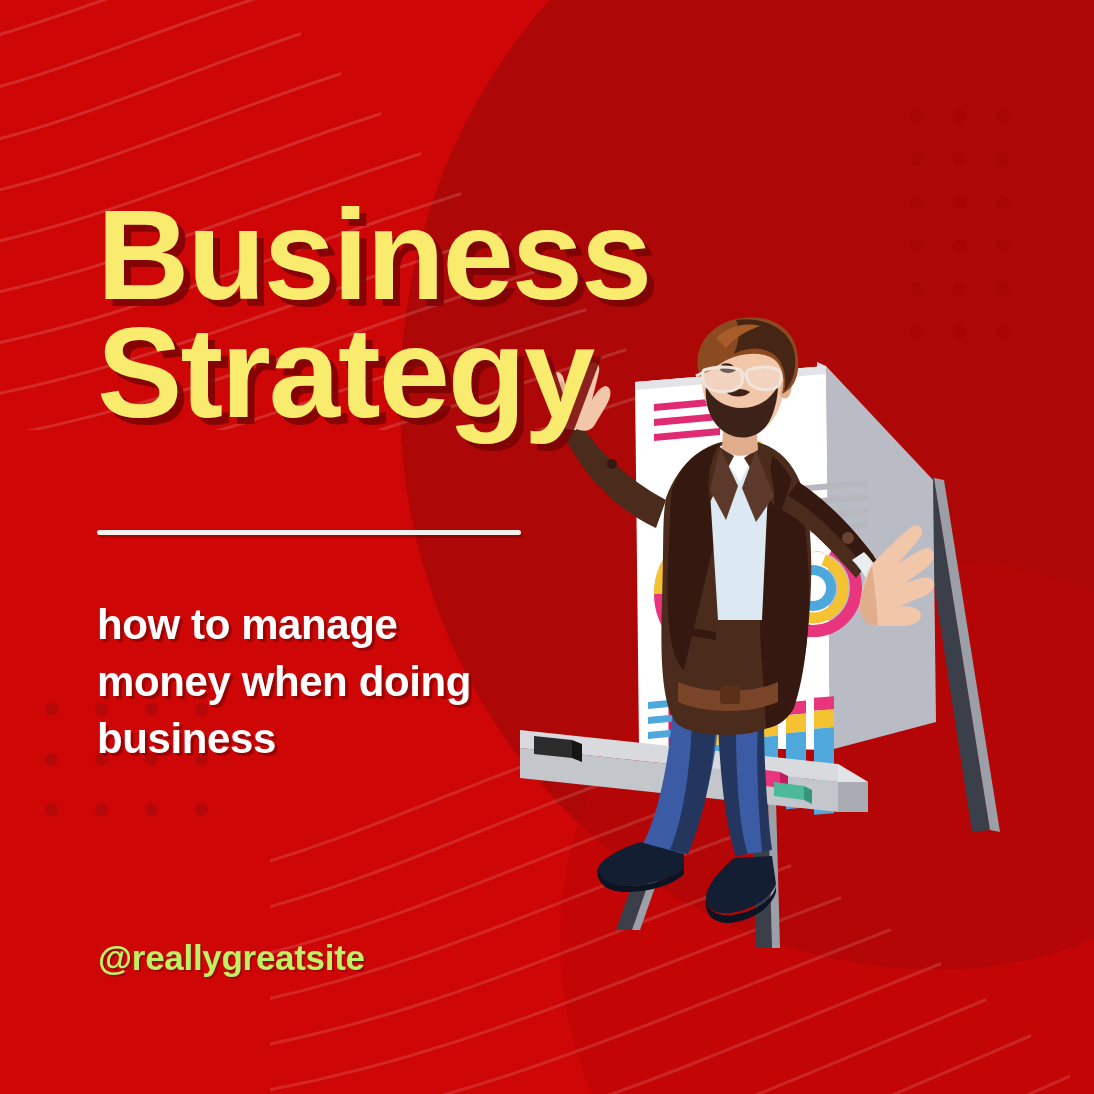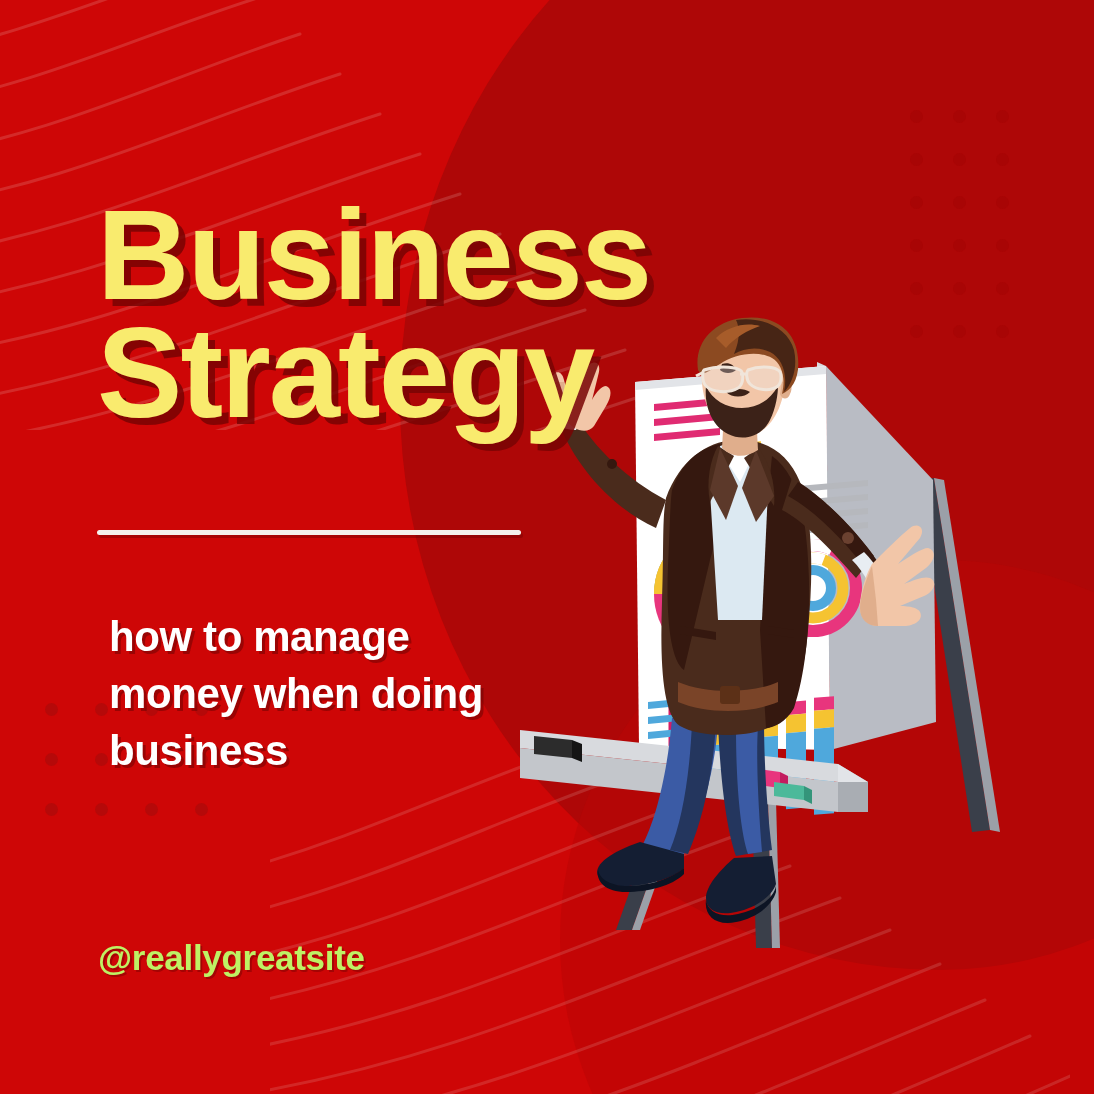--- a/index.html
+++ b/index.html
@@ -69,21 +69,21 @@
   .subtitle{
     position:absolute;left:97px;top:596px;
     width:470px;
     color:#FFFFFF;
     font-size:42px;
     font-weight:bold;
     line-height:1.36;
     letter-spacing:-.4px;
     text-shadow:3px 3px 0 rgba(110,3,3,.55);
     white-space:pre-line;
-    margin:12px;
+    margin:0;
   }
 
   .handle{
     position:absolute;left:98px;top:938px;
     color:#bef264;
     font-size:35px;
     font-weight:bold;
     letter-spacing:-.3px;
     text-shadow:2px 2px 0 rgba(110,3,3,.45);
   }

